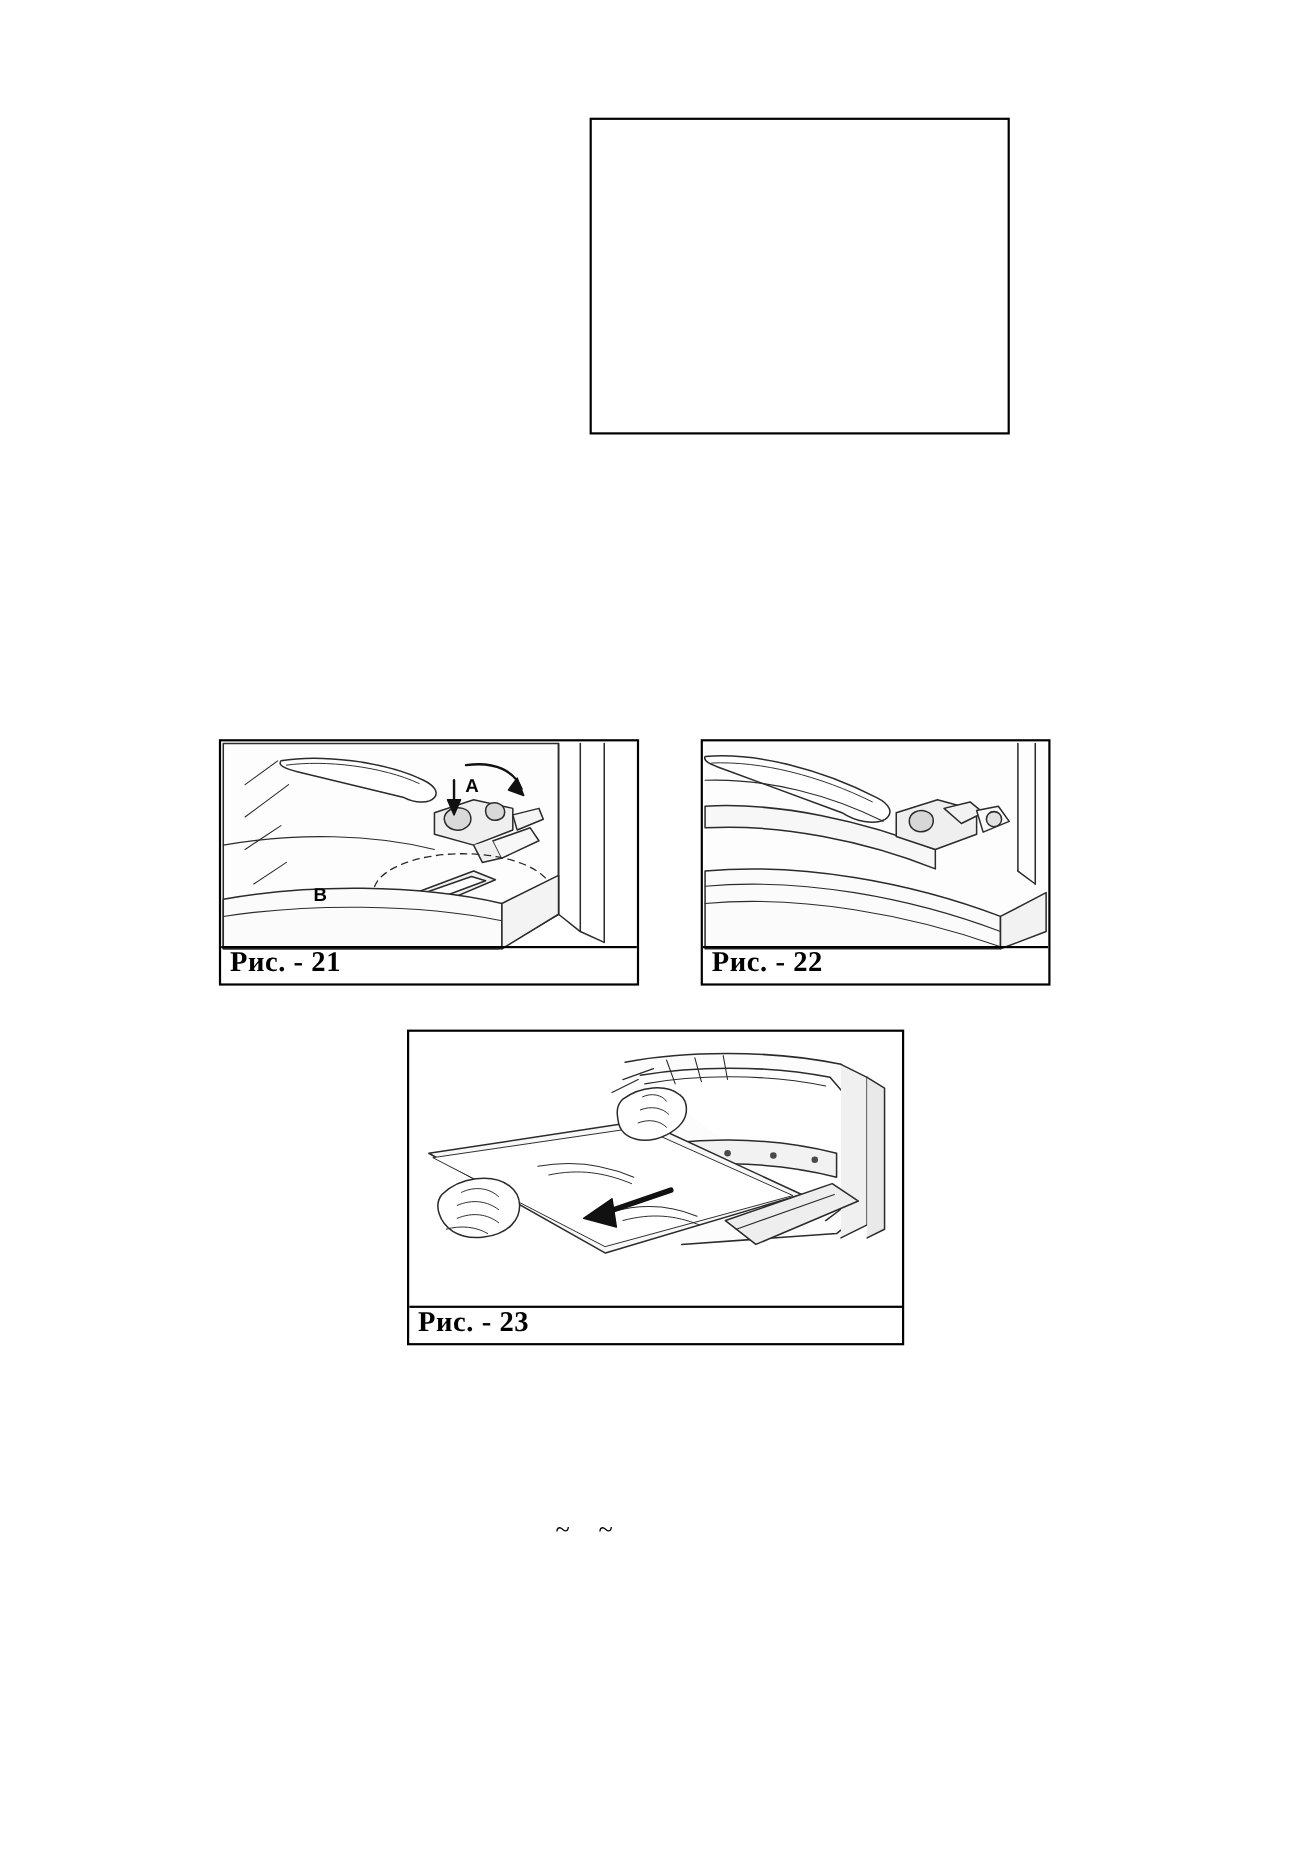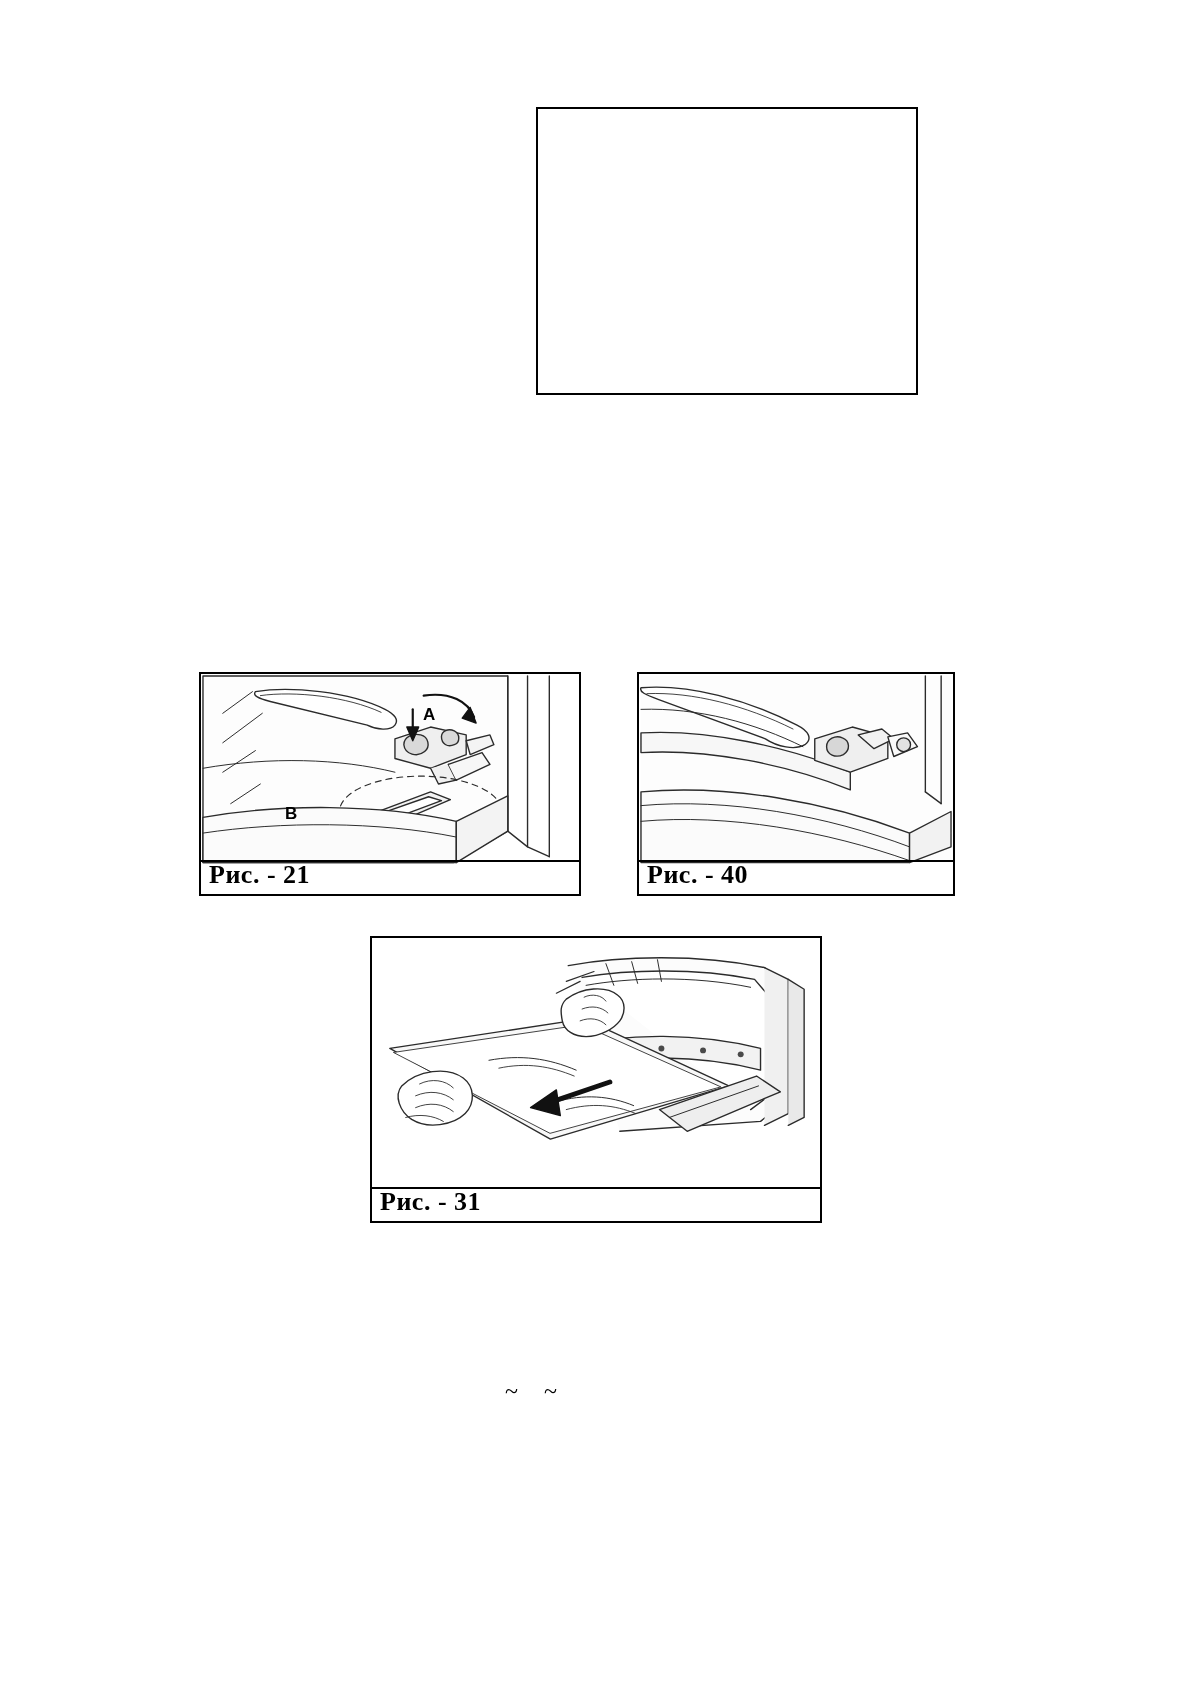--- a/index.html
+++ b/index.html
@@ -170,21 +170,21 @@
       <path d="M306 2 L306 132"></path>
       <path d="M290 120 L306 132"></path>
 
       <path d="M2 120 C90 112 190 130 274 162 L274 192 L2 192 Z" fill="#fbfbfb"></path>
       <path d="M2 134 C90 126 190 144 274 176" stroke-width="1"></path>
       <path d="M2 150 C90 142 190 160 274 190" stroke-width="1"></path>
       <path d="M274 162 L316 140 L316 176 L274 192 Z" fill="#f2f2f2"></path>
     </g>
   </svg>
   <div class="fig-caption-rule"></div>
-  <span class="fig-caption">Рис. - 40</span>
+  <span class="fig-caption">Рис. - 22</span>
 </div>
 
 <div class="figure" id="fig-23">
   <svg viewBox="0 0 452 287" preserveAspectRatio="none">
     <g fill="none" stroke="#2b2b2b" stroke-width="1.4" stroke-linejoin="round" stroke-linecap="round">
 
       <path d="M198 28 C250 18 330 16 396 30 L412 48 L412 170 L392 186 L250 196" fill="#fcfcfc"></path>
       <path d="M212 40 C258 32 326 30 386 42 L398 56 L398 162 L382 174" fill="#ffffff"></path>
       <path d="M216 48 C260 40 324 38 382 50" stroke-width="1"></path>
 
@@ -223,16 +223,16 @@
       <path d="M48 148 C60 142 74 144 82 152" stroke-width="0.9"></path>
       <path d="M44 160 C58 154 72 156 82 164" stroke-width="0.9"></path>
       <path d="M44 172 C58 166 72 168 82 176" stroke-width="0.9"></path>
       <path d="M34 182 C48 178 62 180 72 186" stroke-width="0.9"></path>
 
       <path d="M290 174 L388 140 L412 156 L318 196 Z" fill="#eeeeee"></path>
       <path d="M300 182 L390 150" stroke-width="1"></path>
     </g>
   </svg>
   <div class="fig-caption-rule"></div>
-  <span class="fig-caption">Рис. - 31</span>
+  <span class="fig-caption">Рис. - 23</span>
 </div>
 
 <div id="footer-marks">~   ~</div>
 
 </body></html>

